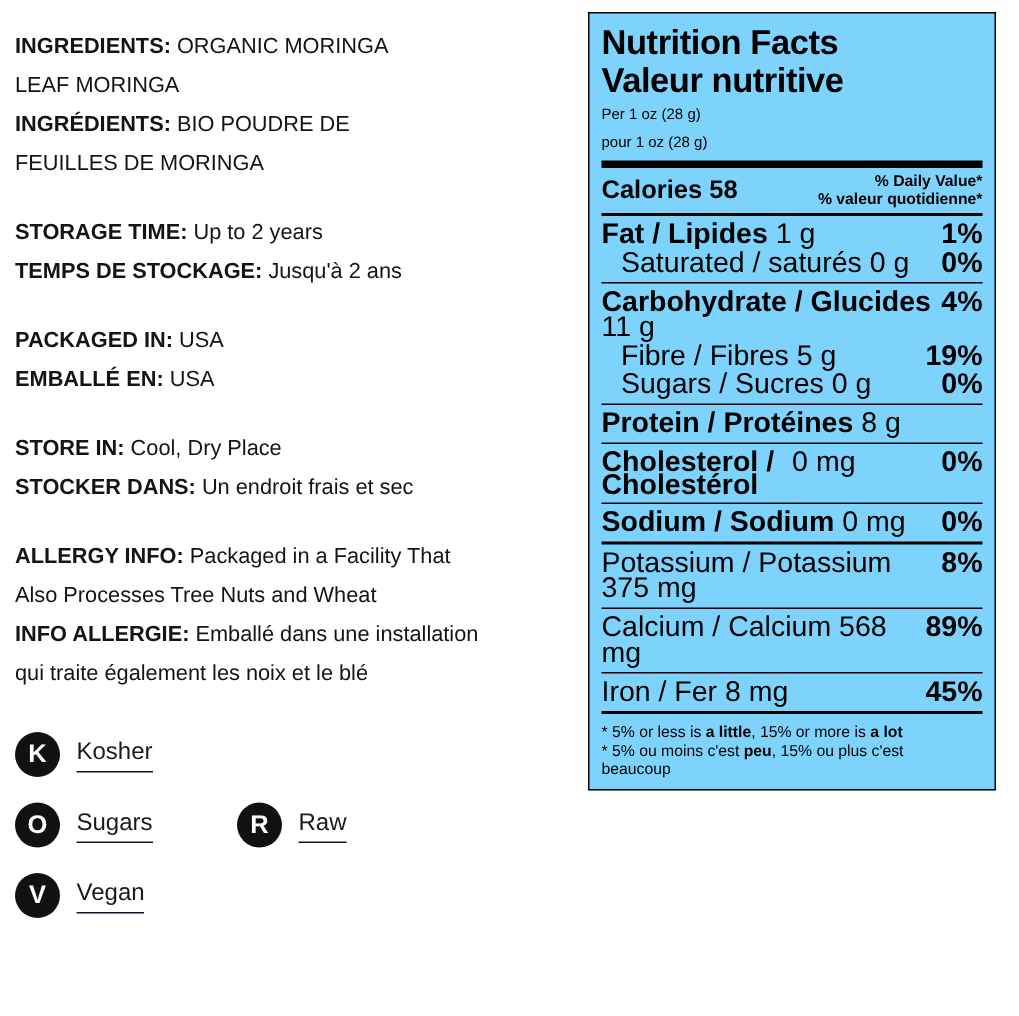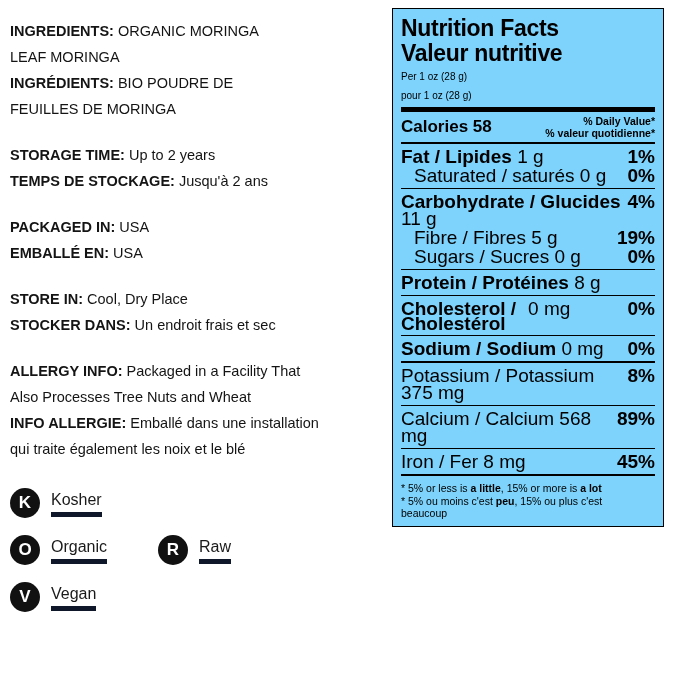--- a/index.html
+++ b/index.html
@@ -72,21 +72,21 @@
   .seal.tiny {
     font-size: 6.5px;
     line-height: 7px;
     text-align: center;
     letter-spacing: .3px;
   }
   .badge-label {
     font-size: 16px;
     margin-left: 11px;
     color: #1a1a1a;
-    border-bottom: 5px solid #0f172a;
+    border-bottom: 1px solid #0f172a;
     padding-bottom: 2px;
     line-height: 20px;
   }
 
   
   .nf {
     position: absolute;
     left: 392px;
     top: 8px;
     width: 272px;
@@ -189,21 +189,21 @@
   <div class="badge-row">
     <div class="badge first">
       <div class="seal letter">K</div>
       <div class="badge-label">Kosher</div>
     </div>
   </div>
 
   <div class="badge-row">
     <div class="badge first">
       <div class="seal letter">O</div>
-      <div class="badge-label">Organic</div>
+      <div class="badge-label">Sugars</div>
     </div>
     <div class="badge">
       <div class="seal letter">R</div>
       <div class="badge-label">Raw</div>
     </div>
   </div>
 
   <div class="badge-row">
     <div class="badge first">
       <div class="seal letter">V</div>

